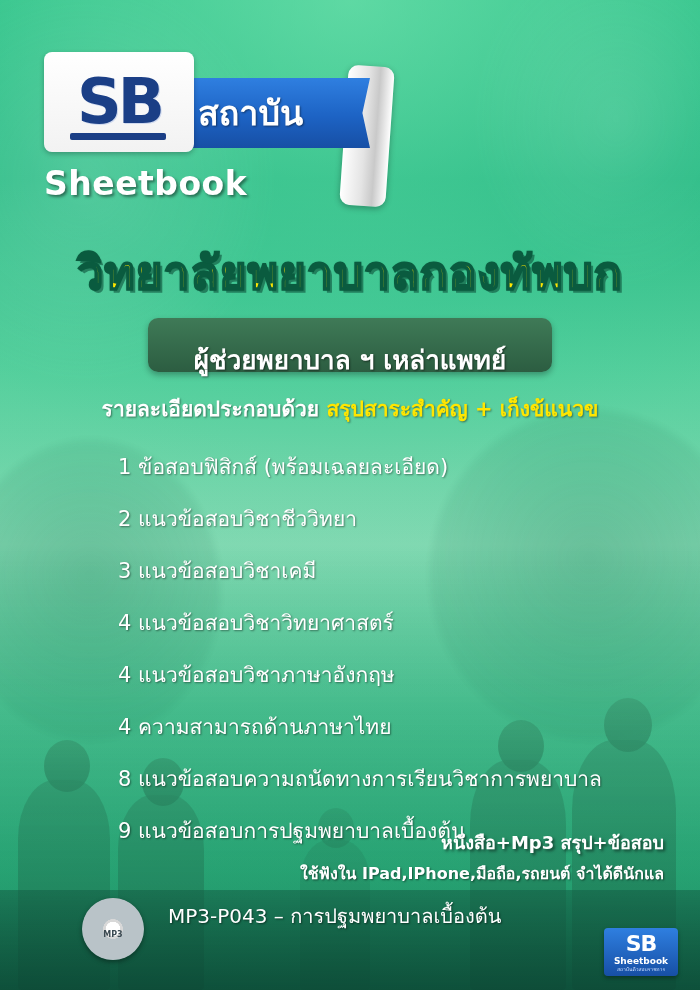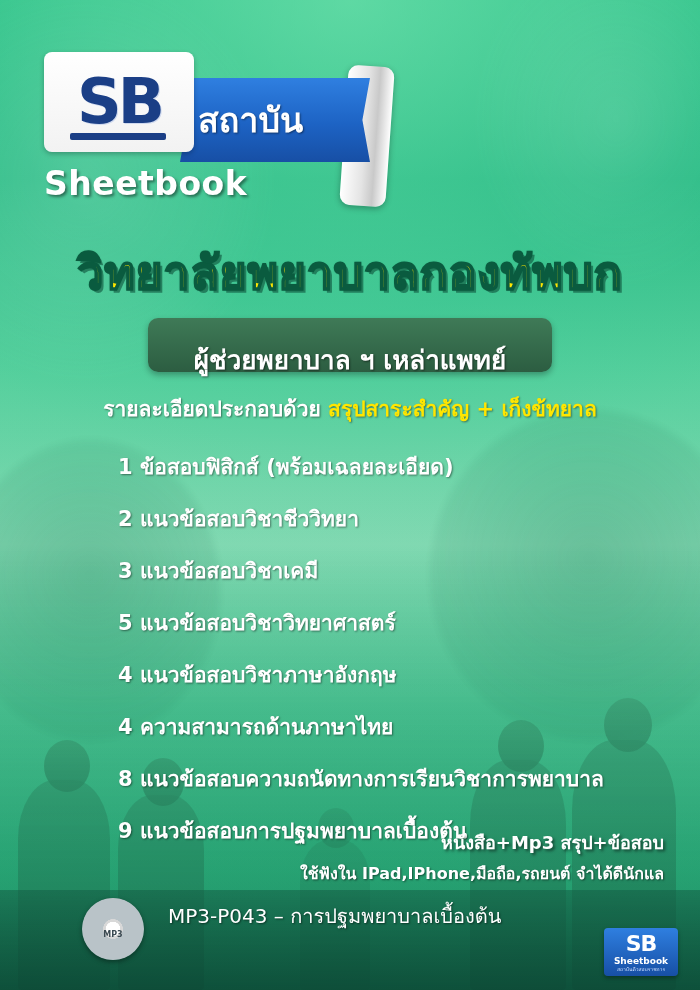--- a/index.html
+++ b/index.html
@@ -64,21 +64,21 @@
     color:#1b3f86;
     line-height:1;
     text-shadow:1px 1px 0 #cfd9ee;
   }
   .sb-underline {
     position:absolute; left:26px; bottom:12px; width:96px; height:7px;
     background:#1b3f86; border-radius:2px;
   }
   .ribbon {
     position:absolute; left:136px; top:26px;
-    width:190px; height:84px;
+    width:190px; height:70px;
     background:linear-gradient(180deg,#2f7fe0 0%, #1d63c4 55%, #174fa5 100%);
     display:flex; align-items:center; justify-content:flex-start;
     padding-left:18px;
     box-shadow:0 3px 6px rgba(0,0,0,0.3);
     clip-path:polygon(0 0, 100% 0, 96% 50%, 100% 100%, 0 100%, 4% 50%);
   }
   .ribbon-text {
     color:#fff; font-size:34px; font-weight:bold;
     text-shadow:1px 1px 2px rgba(0,0,0,0.45);
   }
@@ -131,21 +131,21 @@
     color:#ffffff;
     text-shadow:1px 1px 2px rgba(0,0,0,0.45);
   }
   .details-line .hl { color:#ffe600; }
 
   
   .list {
     position:absolute; left:118px; top:450px; width:520px;
   }
   .list-item {
-    font-size:21px; font-weight:bold;
+    font-size:21px; font-weight:normal;
     color:#ffffff;
     text-shadow:1px 1px 2px rgba(0,0,0,0.45);
     margin-bottom:19px;
     white-space:nowrap;
   }
 
   
   .promo {
     position:absolute; right:36px; top:828px;
     text-align:right;
@@ -245,28 +245,28 @@
   <div class="sheetbook-word">Sheetbook</div>
 
   <div class="main-title">วิทยาลัยพยาบาลกองทัพบก</div>
 
   <div class="subtitle-bar">
     <span class="subtitle-text">ผู้ช่วยพยาบาล ฯ เหล่าแพทย์</span>
   </div>
 
   <div class="details-line">
     <span>รายละเอียดประกอบด้วย</span>
-    <span class="hl">สรุปสาระสำคัญ + เก็งข้ทยาล</span>
+    <span class="hl">สรุปสาระสำคัญ + เก็งข้แนวข</span>
   </div>
 
   <div class="list">
     <div class="list-item">1 ข้อสอบฟิสิกส์ (พร้อมเฉลยละเอียด)</div>
     <div class="list-item">2 แนวข้อสอบวิชาชีววิทยา</div>
     <div class="list-item">3 แนวข้อสอบวิชาเคมี</div>
-    <div class="list-item">5 แนวข้อสอบวิชาวิทยาศาสตร์</div>
+    <div class="list-item">4 แนวข้อสอบวิชาวิทยาศาสตร์</div>
     <div class="list-item">4 แนวข้อสอบวิชาภาษาอังกฤษ</div>
     <div class="list-item">4 ความสามารถด้านภาษาไทย</div>
     <div class="list-item">8 แนวข้อสอบความถนัดทางการเรียนวิชาการพยาบาล</div>
     <div class="list-item">9 แนวข้อสอบการปฐมพยาบาลเบื้องต้น</div>
   </div>
 
   <div class="promo">
     <div class="promo-line1">หนังสือ+Mp3 สรุป+ข้อสอบ</div>
     <div class="promo-line2">ใช้ฟังใน IPad,IPhone,มือถือ,รถยนต์ จำได้ดีนักแล</div>
   </div>

